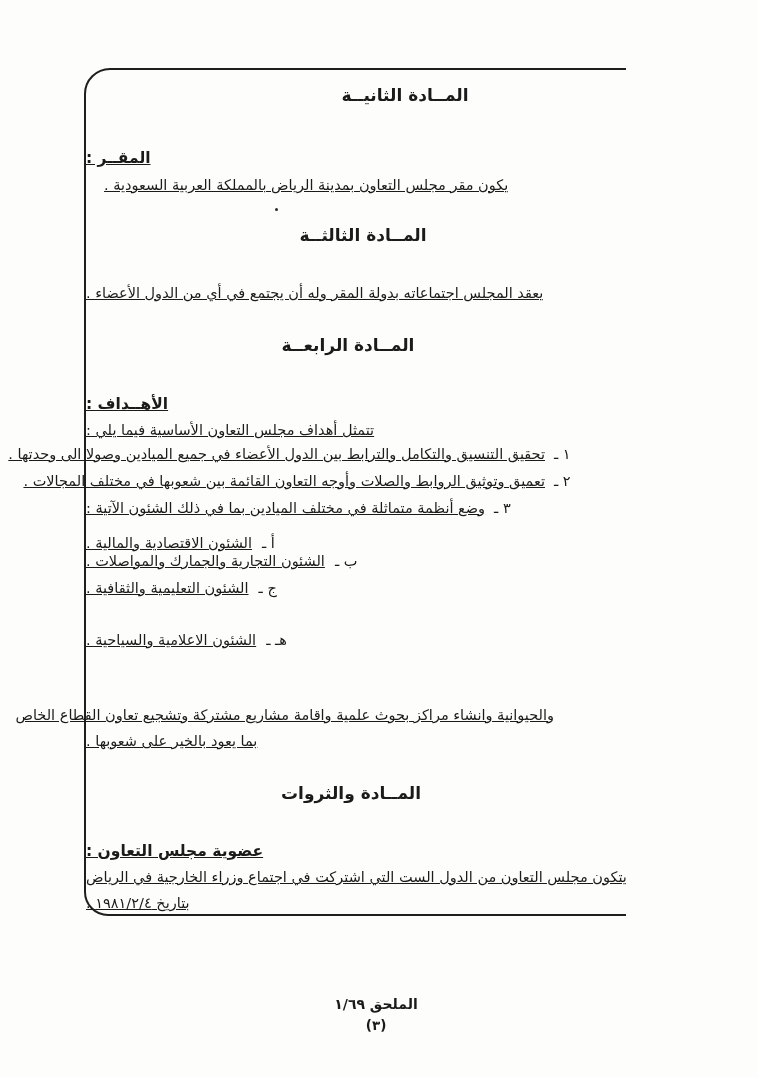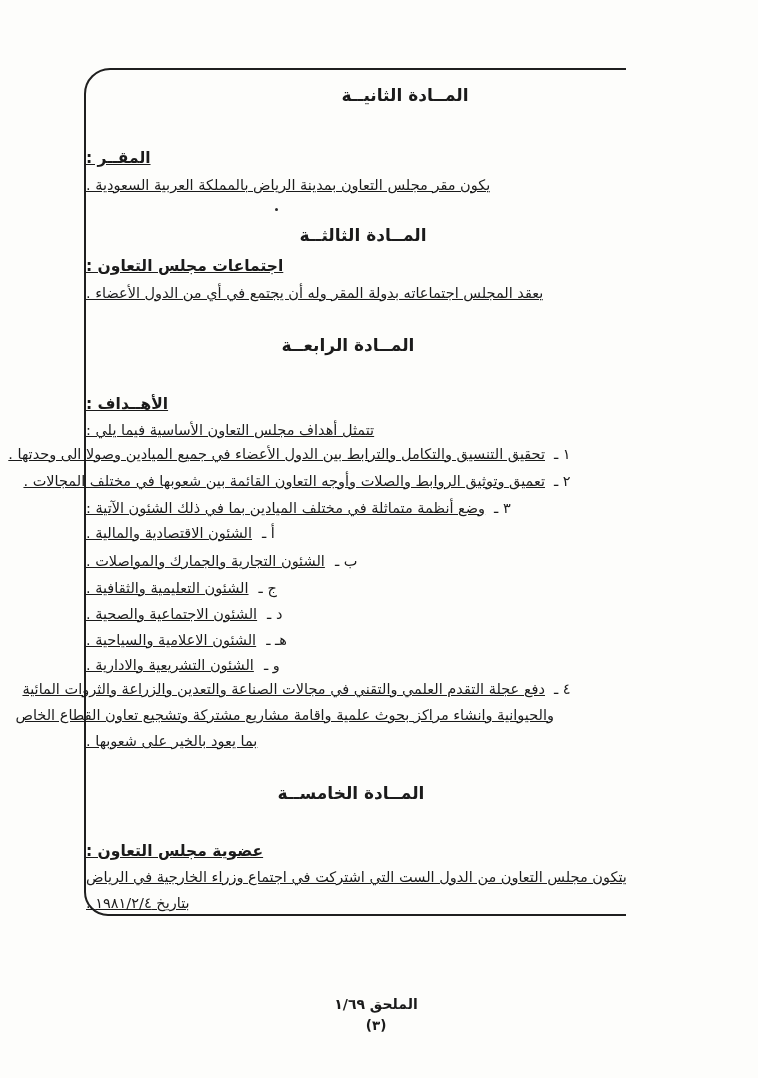--- a/index.html
+++ b/index.html
@@ -49,27 +49,26 @@
 <body>
 
 <div class="page">
 
   <div class="doc-box">
 
     <div class="title" style="top:15px; transform:translateX(27px);">المــادة الثانيــة</div>
 
     <div class="line label" style="top:78px; padding-right:20px;">المقــر :</div>
 
-    <div class="line" style="top:105px; padding-right:30px;">يكون مقر مجلس التعاون بمدينة الرياض بالمملكة العربية السعودية .</div>
+    <div class="line" style="top:105px; padding-right:30px;padding-left:18px;">يكون مقر مجلس التعاون بمدينة الرياض بالمملكة العربية السعودية .</div>
 
     <div class="stray-dot" style="top:138px; left:189px;"></div>
 
     <div class="title" style="top:155px; transform:translateX(-15px);">المــادة الثالثــة</div>
 
-    <div class="line label" style="top:186px; padding-right:20px;">اجتماعات مجلس التعاون :</div>
 
     <div class="line" style="top:213px; padding-right:36px;">يعقد المجلس اجتماعاته بدولة المقر وله أن يجتمع في أي من الدول الأعضاء .</div>
 
     <div class="title" style="top:265px; transform:translateX(-30px);">المــادة الرابعــة</div>
 
     <div class="line label" style="top:324px; padding-right:20px;">الأهــداف :</div>
 
     <div class="line" style="top:350px; padding-right:64px;">تتمثل أهداف مجلس التعاون الأساسية فيما يلي :</div>
 
     <div class="line" style="top:374px; padding-right:86px;">
@@ -77,53 +76,44 @@
     </div>
 
     <div class="line" style="top:401px; padding-right:86px;">
       <span class="num">٢ ـ</span><span>تعميق وتوثيق الروابط والصلات وأوجه التعاون القائمة بين شعوبها في مختلف المجالات .</span>
     </div>
 
     <div class="line" style="top:428px; padding-right:110px;">
       <span class="num">٣ ـ</span><span>وضع أنظمة متماثلة في مختلف الميادين بما في ذلك الشئون الآتية :</span>
     </div>
 
-    <div class="line" style="top:453px; padding-right:114px;">
+    <div class="line" style="top:463px; padding-right:114px;">
       <span class="letter">أ ـ</span><span>الشئون الاقتصادية والمالية .</span>
     </div>
 
     <div class="line" style="top:508px; padding-right:102px;">
       <span class="letter">ج ـ</span><span>الشئون التعليمية والثقافية .</span>
     </div>
 
     <div class="line" style="top:481px; padding-right:102px;">
       <span class="letter">ب ـ</span><span>الشئون التجارية والجمارك والمواصلات .</span>
     </div>
 
-    <div class="line" style="top:534px; padding-right:102px;">
-      <span class="letter">د ـ</span><span>الشئون الاجتماعية والصحية .</span>
-    </div>
 
     <div class="line" style="top:560px; padding-right:102px;">
       <span class="letter">هـ ـ</span><span>الشئون الاعلامية والسياحية .</span>
     </div>
 
-    <div class="line" style="top:585px; padding-right:102px;">
-      <span class="letter">و ـ</span><span>الشئون التشريعية والادارية .</span>
-    </div>
 
-    <div class="line" style="top:609px; padding-right:86px;">
-      <span class="num">٤ ـ</span><span>دفع عجلة التقدم العلمي والتقني في مجالات الصناعة والتعدين والزراعة والثروات المائية</span>
-    </div>
 
     <div class="line" style="top:635px; padding-right:116px;">والحيوانية وانشاء مراكز بحوث علمية واقامة مشاريع مشتركة وتشجيع تعاون القطاع الخاص</div>
 
     <div class="line" style="top:661px; padding-right:204px;">بما يعود بالخير على شعوبها .</div>
 
-    <div class="title" style="top:713px; transform:translateX(-27px);">المــادة الخامســة</div>
+    <div class="title" style="top:713px; transform:translateX(-27px);">المــادة والثروات</div>
 
     <div class="line label" style="top:771px; padding-right:20px;">عضوية مجلس التعاون :</div>
 
     <div class="line" style="top:797px; padding-right:36px;">يتكون مجلس التعاون من الدول الست التي اشتركت في اجتماع وزراء الخارجية في الرياض</div>
 
     <div class="line" style="top:823px; padding-right:56px;">بتاريخ ١٩٨١/٢/٤ .</div>
 
   </div>
 
   <div class="footer">

